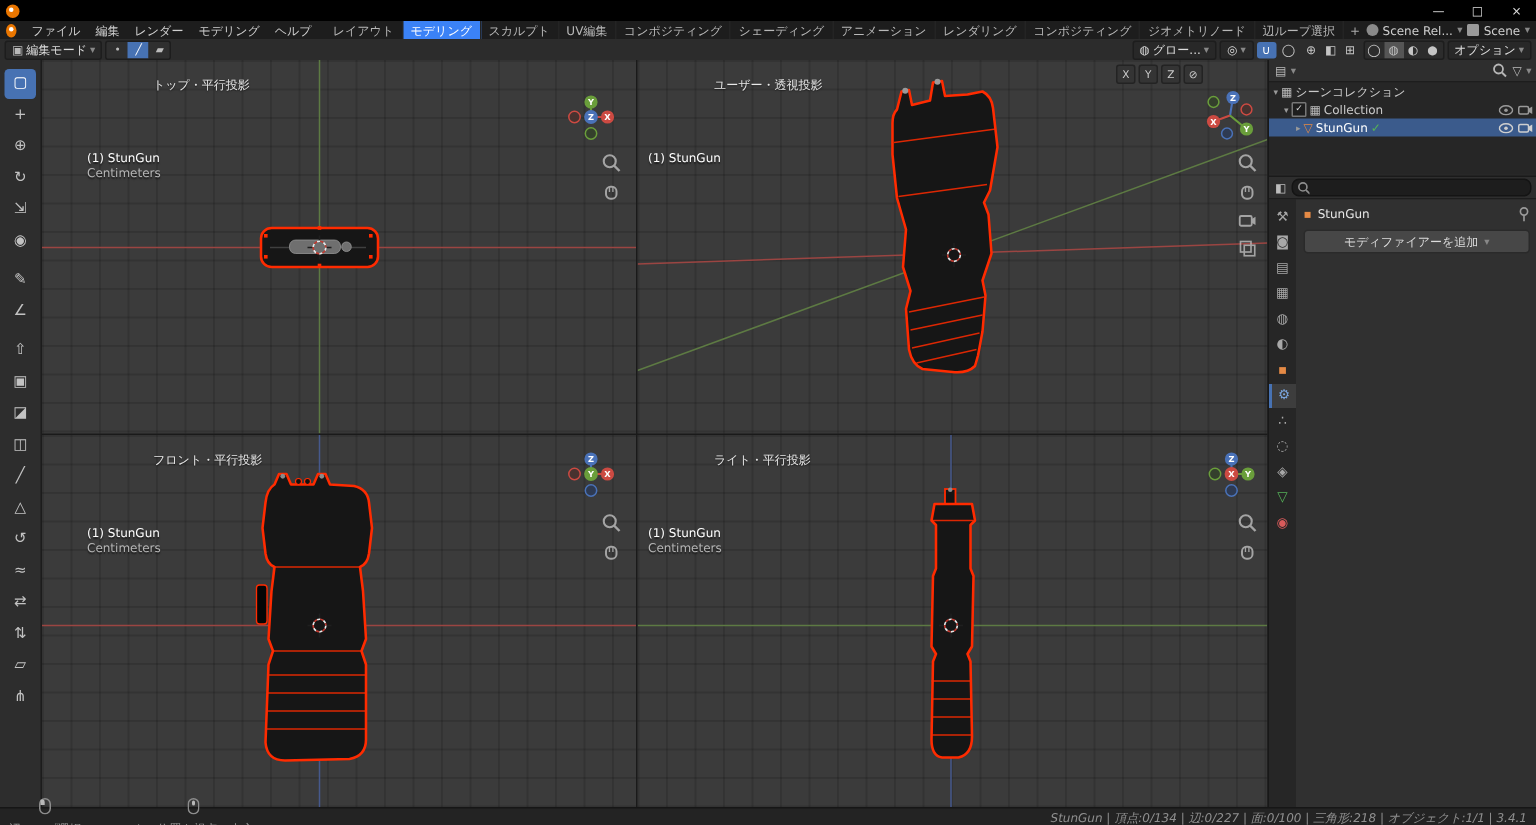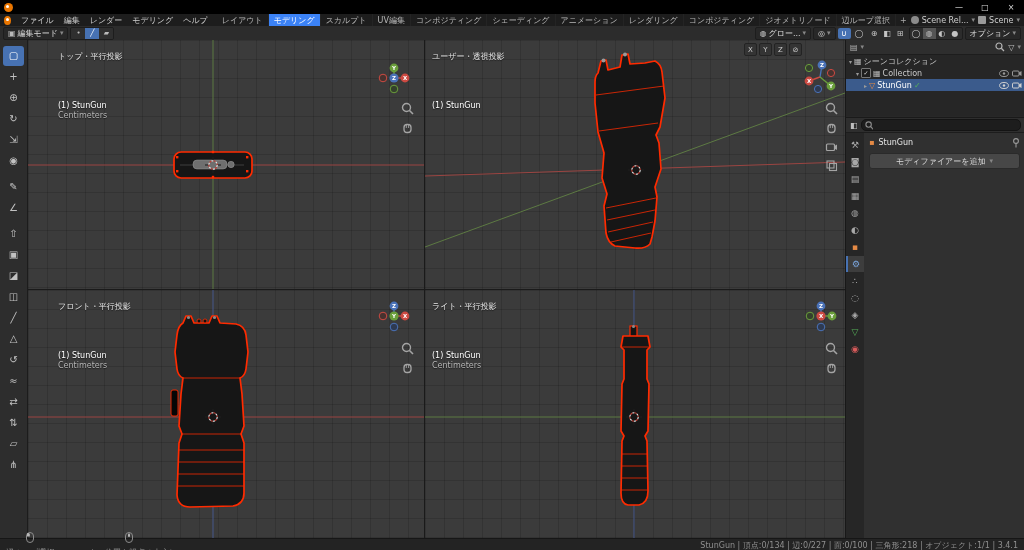--- a/index.html
+++ b/index.html
@@ -51,21 +51,21 @@
   .quad{position:absolute;left:28px;top:0;width:817px;height:498px;background:#1a1a1a;}
   .vp{position:absolute;background-color:#3b3b3b;overflow:hidden;
       background-image:linear-gradient(rgba(0,0,0,.13) 1px,transparent 1px),linear-gradient(90deg,rgba(0,0,0,.13) 1px,transparent 1px);
       background-size:19px 19px;}
   #vp-tl{left:0;top:0;width:396px;height:249px;}
   #vp-tr{left:397px;top:0;width:420px;height:249px;}
   #vp-bl{left:0;top:250px;width:396px;height:248px;}
   #vp-br{left:397px;top:250px;width:420px;height:248px;}
   .vp svg.scene{position:absolute;left:0;top:0;}
   .vp-label{position:absolute;top:12px;font-size:8px;line-height:10px;color:#d9d9d9;text-shadow:0 1px 1px rgba(0,0,0,.55);}
-  .vp-label .l1{color:#e8e8e8;}
+  .vp-label .l1{color:#e8e8e8;margin-left:44px;}
   .vp-label .l2{color:#fff;margin-top:39px;}
   .vp-label .l3{color:#b5b5b5;}
   #vp-tl .vp-label,#vp-bl .vp-label{left:30px;}
   #vp-tr .vp-label,#vp-br .vp-label{left:7px;}
   .gizmo{position:absolute;}
   #vp-tl .gizmo{right:12px;top:20px;} #vp-bl .gizmo{right:12px;top:8px;}
   #vp-tr .gizmo{right:6px;top:18px;}  #vp-br .gizmo{right:6px;top:8px;}
   .gz-letter{font-size:5.5px;fill:#fff;font-weight:bold;text-anchor:middle;}
   .vpicons{position:absolute;display:flex;flex-direction:column;gap:6px;align-items:center;}
   #vp-tl .vpicons{right:10px;top:62px;} #vp-bl .vpicons{right:10px;top:52px;}
@@ -91,21 +91,21 @@
   .props-search input{background:transparent;border:none;outline:none;color:#ccc;font-size:7px;width:100%;padding:0;}
   .props-tabs{position:absolute;left:0;top:15px;width:18px;bottom:0;background:#262626;display:flex;flex-direction:column;align-items:center;padding-top:4px;gap:1px;}
   .props-tab{width:18px;height:16px;display:flex;align-items:center;justify-content:center;font-size:9px;color:#a8a8a8;}
   .props-tab.active{background:#3d3d3d;border-left:2px solid #4772b3;box-sizing:border-box;}
   .c-orange{color:#e58a45!important;} .c-blue{color:#7aa5dd!important;} .c-green{color:#55b158!important;} .c-red{color:#d95b5b!important;}
   .props-content{position:absolute;left:18px;top:15px;right:0;bottom:0;background:#303030;padding:3px 5px;box-sizing:border-box;}
   .obj-row{display:flex;align-items:center;gap:4px;font-size:8px;color:#e6e6e6;height:13px;}
   .addmod{margin-top:4px;height:14px;background:#474747;border:1px solid #2a2a2a;border-radius:3px;display:flex;align-items:center;justify-content:center;gap:4px;color:#ddd;font-size:8px;}
   
   .statusbar{position:absolute;left:0;right:0;top:538px;height:12px;background:#232323;border-top:1px solid #161616;display:flex;align-items:center;font-size:8px;color:#9a9a9a;padding:0 6px;gap:26px;}
-  .status-right{margin-left:auto;color:#8f8f8f;white-space:nowrap;}
+  .status-right{margin-left:auto;color:#8f8f8f;white-space:nowrap;font-style:italic;}
   .hint{display:flex;align-items:center;gap:4px;flex-direction:column;}
   
   .c3d-w{fill:none;stroke:#e8e8e8;stroke-width:1.1;stroke-dasharray:2.2 2.2;}
   .c3d-r{fill:none;stroke:#c03a30;stroke-width:1.1;stroke-dasharray:2.2 2.2;stroke-dashoffset:2.2;}
   .c3d-l{stroke:#1f1f1f;stroke-width:1.1;}
   .gun{fill:#161616;stroke:#ff2b00;stroke-width:1.7;stroke-linejoin:round;}
   .gun-line{stroke:#ff2b00;stroke-width:0.9;opacity:.85;}
   .gun-detail{stroke:#3f3f3f;stroke-width:1;}
   .ax-x{stroke:#9b4542;stroke-width:1;} .ax-y{stroke:#5d7a43;stroke-width:1;} .ax-z{stroke:#46598c;stroke-width:1;}
 </style>

